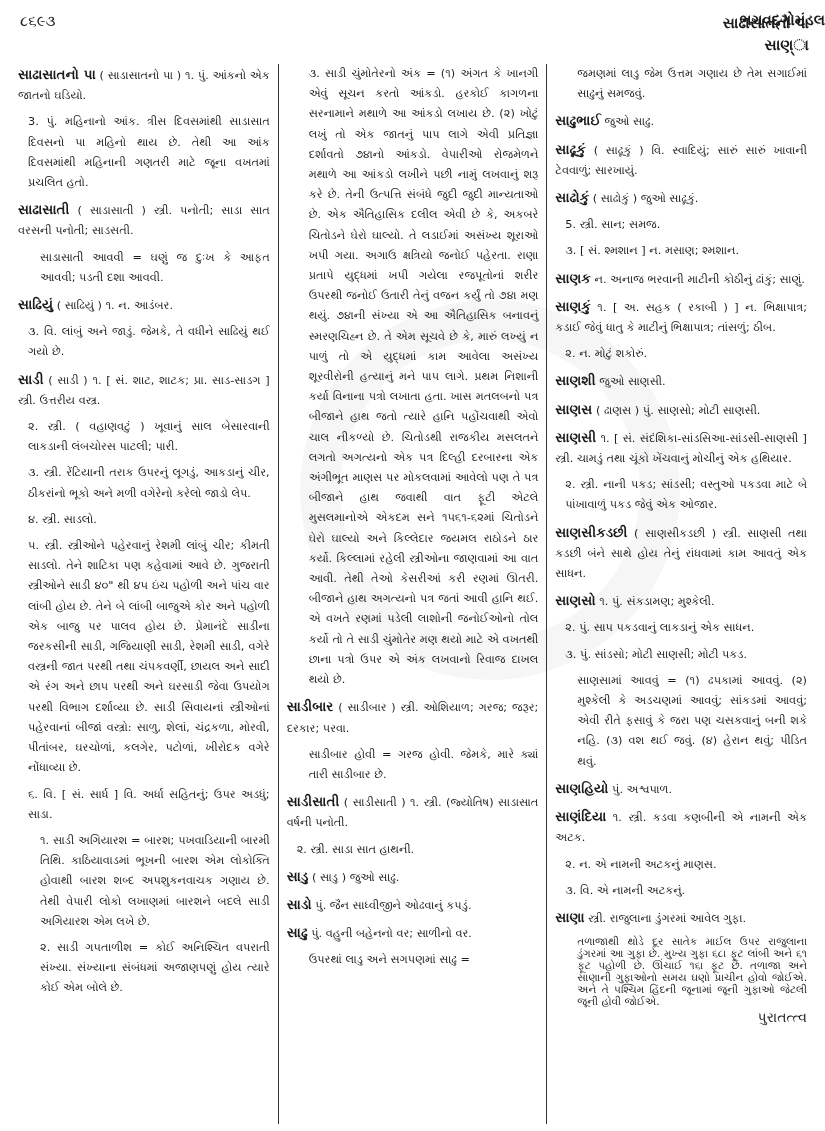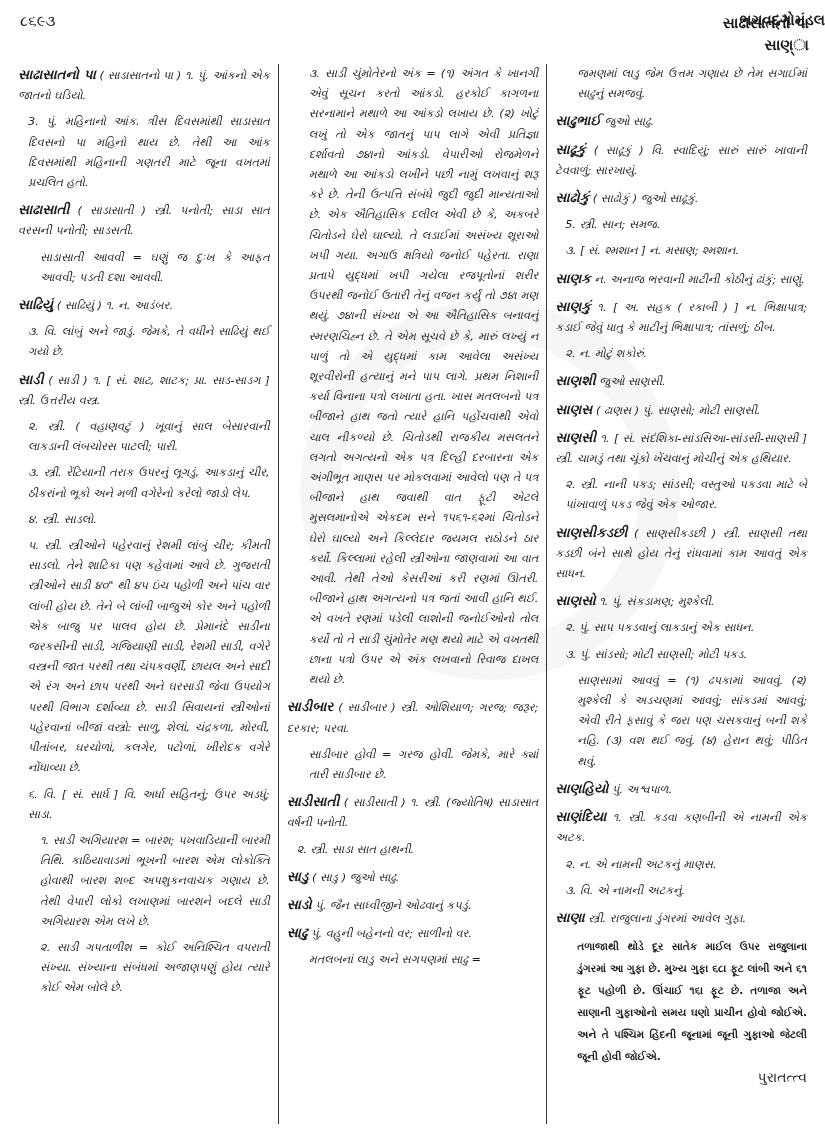--- a/index.html
+++ b/index.html
@@ -12,26 +12,26 @@
   }
   .page-num { position: absolute; left: 20px; top: 12px; font-size: 15px; }
   .running-title { position: absolute; left: 0; right: 0; top: 12px; text-align: right; font-size: 15px; font-weight: bold; font-family: Liberation Mono, monospace; }
   .guide-words { position: absolute; right: 16px; top: 12px; text-align: right; font-size: 15px; font-weight: bold; line-height: 22px; }
   .columns {
     position: absolute; left: 10px; top: 64px; width: 805px; height: 1060px;
     display: flex;
   }
   .col { flex: 1; padding: 0 8px; box-sizing: border-box; font-size: 11.3px; line-height: 20.2px; overflow: hidden; }
   .col.mid { border-left: 1.5px solid #333; border-right: 1.5px solid #333; }
-  .entry { margin-bottom: 6px; font-style: italic; }
+  .entry { margin-bottom: 6px; }
   .headword { font-weight: bold; font-size: 13.5px; }
   .sense { padding-left: 10px; text-indent: 0; }
   .idiom { padding-left: 22px; }
   .body-text { text-align: justify; }
-  .footnote { font-size: 10.5px; padding-left: 22px; font-weight: bold; text-align: justify; line-height: 22px; }
+  .footnote { font-size: 10.5px; padding-left: 22px; font-weight: normal; text-align: justify; line-height: 12px; }
   .credit { text-align: right; font-size: 14px; }
   .watermark {
     position: absolute; left: 300px; top: 300px; width: 380px; height: 380px;
     border-radius: 50%; border: 40px solid rgba(0,0,0,0.035); box-sizing: border-box; pointer-events: none;
   }
 </style>
 </head>
 <body>
 
 <div class="watermark"></div>
@@ -64,21 +64,21 @@
     </div>
   <div class="col mid">
       <div class="entry idiom body-text">૩. સાડી ચુંમોતેરનો અંક = (૧) અંગત કે ખાનગી એવું સૂચન કરતો આંકડો. હરકોઈ કાગળના સરનામાને મથાળે આ આંકડો લખાય છે. (૨) ખોટું લખું તો એક જાતનું પાપ લાગે એવી પ્રતિજ્ઞા દર્શાવતો ૭૪ાનો આંકડો. વેપારીઓ રોજમેળને મથાળે આ આંકડો લખીને પછી નામું લખવાનું શરૂ કરે છે. તેની ઉત્પત્તિ સંબંધે જુદી જુદી માન્યતાઓ છે. એક ઐતિહાસિક દલીલ એવી છે કે, અકબરે ચિતોડને ઘેરો ઘાલ્યો. તે લડાઈમાં અસંખ્ય શૂરાઓ ખપી ગયા. અગાઉ ક્ષત્રિયો જનોઈ પહેરતા. રાણા પ્રતાપે યુદ્ધમાં ખપી ગયેલા રજપૂતોનાં શરીર ઉપરથી જનોઈ ઉતારી તેનું વજન કર્યું તો ૭૪ા મણ થયું. ૭૪ાની સંખ્યા એ આ ઐતિહાસિક બનાવનું સ્મરણચિહ્ન છે. તે એમ સૂચવે છે કે, મારું લખ્યું ન પાળું તો એ યુદ્ધમાં કામ આવેલા અસંખ્ય શૂરવીરોની હત્યાનું મને પાપ લાગે. પ્રથમ નિશાની કર્યા વિનાના પત્રો લખાતા હતા. ખાસ મતલબનો પત્ર બીજાને હાથ જતો ત્યારે હાનિ પહોંચવાથી એવો ચાલ નીકળ્યો છે. ચિતોડથી રાજકીય મસલતને લગતો અગત્યનો એક પત્ર દિલ્હી દરબારના એક અંગીભૂત માણસ પર મોકલવામાં આવેલો પણ તે પત્ર બીજાને હાથ જવાથી વાત ફૂટી એટલે મુસલમાનોએ એકદમ સને ૧૫૬૧-૬૨માં ચિતોડને ઘેરો ઘાલ્યો અને કિલ્લેદાર જયમલ રાઠોડને ઠાર કર્યો. કિલ્લામાં રહેલી સ્ત્રીઓના જાણવામાં આ વાત આવી. તેથી તેઓ કેસરીઆં કરી રણમાં ઊતરી. બીજાને હાથ અગત્યનો પત્ર જતાં આવી હાનિ થઈ. એ વખતે રણમાં પડેલી લાશોની જનોઈઓનો તોલ કર્યો તો તે સાડી ચુંમોતેર મણ થયો માટે એ વખતથી છાના પત્રો ઉપર એ અંક લખવાનો રિવાજ દાખલ થયો છે.</div>
       <div class="entry body-text"><span class="headword">સાડીબાર</span> <span>( સાડીબાર ) સ્ત્રી. ઓશિયાળ; ગરજ; જરૂર; દરકાર; પરવા.</span></div>
       <div class="entry idiom body-text">સાડીબાર હોવી = ગરજ હોવી. જેમકે, મારે ક્યાં તારી સાડીબાર છે.</div>
       <div class="entry body-text"><span class="headword">સાડીસાતી</span> <span>( સાડીસાતી ) ૧. સ્ત્રી. (જ્યોતિષ) સાડાસાત વર્ષની પનોતી.</span></div>
       <div class="entry sense body-text">૨. સ્ત્રી. સાડા સાત હાથની.</div>
       <div class="entry body-text"><span class="headword">સાડુ</span> <span>( સાડુ ) જુઓ સાઢુ.</span></div>
       <div class="entry body-text"><span class="headword">સાડો</span> <span>પું. જૈન સાધ્વીજીને ઓઢવાનું કપડું.</span></div>
       <div class="entry body-text"><span class="headword">સાઢુ</span> <span>પું. વહુની બહેનનો વર; સાળીનો વર.</span></div>
-      <div class="entry idiom body-text">મતલબનાં લાડુ અને સગપણમાં સાઢુ =</div>
+      <div class="entry idiom body-text">ઉપરથાં લાડુ અને સગપણમાં સાઢુ =</div>
     </div>
   <div class="col right">
       <div class="entry idiom body-text">જમણમાં લાડુ જેમ ઉત્તમ ગણાય છે તેમ સગાઈમાં સાઢુનું સમજવું.</div>
       <div class="entry body-text"><span class="headword">સાઢુભાઈ</span> <span>જુઓ સાઢુ.</span></div>
       <div class="entry body-text"><span class="headword">સાઢૂકું</span> <span>( સાઢૂકું ) વિ. સ્વાદિયું; સારું સારું ખાવાની ટેવવાળું; સારખાયું.</span></div>
       <div class="entry body-text"><span class="headword">સાઢોકું</span> <span>( સાઢોકું ) જુઓ સાઢૂકું.</span></div>
       <div class="entry sense body-text">5. સ્ત્રી. સાન; સમજ.</div>
       <div class="entry sense body-text">૩. [ સં. શ્મશાન ] ન. મસાણ; શ્મશાન.</div>
       <div class="entry body-text"><span class="headword">સાણક</span> <span>ન. અનાજ ભરવાની માટીની કોઠીનું ઢાંકું; સાણું.</span></div>
       <div class="entry body-text"><span class="headword">સાણકું</span> <span>૧. [ અ. સહક ( રકાબી ) ] ન. ભિક્ષાપાત્ર; કડાઈ જેવું ધાતુ કે માટીનું ભિક્ષાપાત્ર; તાંસળું; ઠીબ.</span></div>

